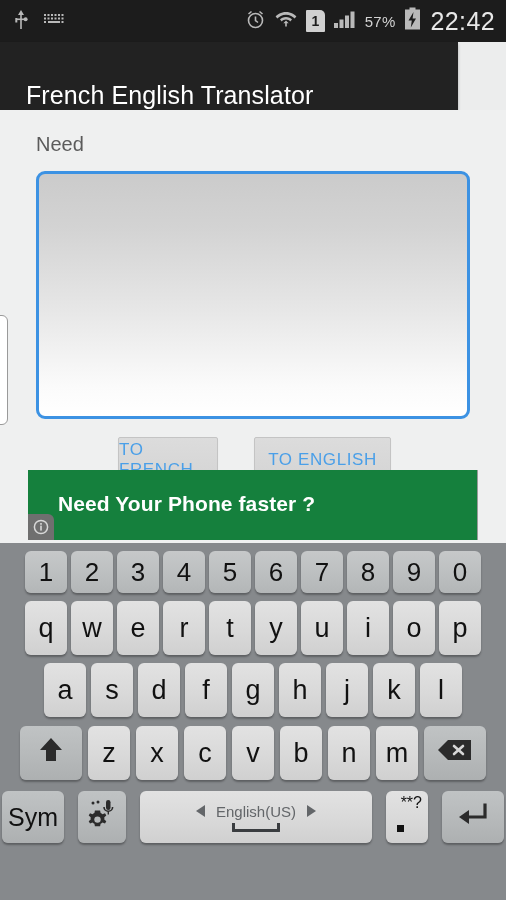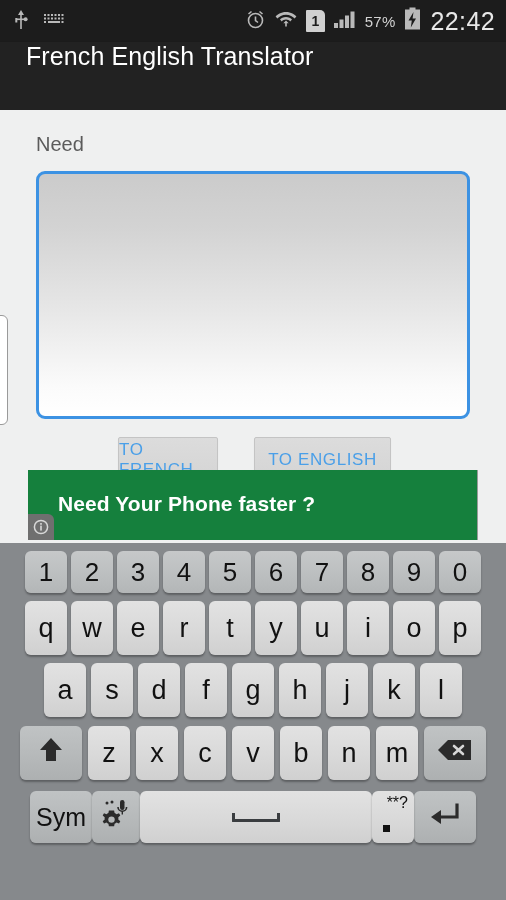--- a/index.html
+++ b/index.html
@@ -27,23 +27,23 @@
   .sb-clock { color: #e8e8e8; font-size: 25px; letter-spacing: .4px; font-weight: 400; }
   .sim-badge {
     width: 19px; height: 22px; background: #d0d0d0; color: #1c1c1c;
     font-size: 14px; font-weight: bold; display: flex;
     align-items: center; justify-content: center;
     border-radius: 1px 5px 1px 1px;
   }
 
   
   .titlebar {
-    position: absolute; top: 42px; left: 0; width: 506px; height: 68px;
+    position: absolute; top: 42px; left: 0; width: 458px; height: 68px;
     background: #222222;
-    display: flex; align-items: flex-start;
+    display: flex; align-items: flex-end;
     box-shadow: 0 2px 3px rgba(0,0,0,.28);
   }
   .titlebar .title {
     color: #ffffff; font-size: 25px; padding-left: 26px;
     font-weight: 400; letter-spacing: .1px;
   }
 
   
   .appbody {
     position: absolute; top: 110px; left: 0; width: 506px; height: 433px;
@@ -106,21 +106,21 @@
     position: absolute; left: 0; top: 543px;
     width: 506px; height: 357px;
     background: #86898c;
     padding-top: 6px;
   }
   .krow { display: flex; justify-content: center; align-items: center; }
   .krow.r1 { height: 46px; margin-bottom: 4px; gap: 4px; }
   .krow.r2 { height: 58px; margin-bottom: 4px; gap: 4px; }
   .krow.r3 { height: 58px; margin-bottom: 4px; gap: 5px; }
   .krow.r4 { height: 60px; margin-bottom: 5px; gap: 6px; }
-  .krow.r5 { height: 58px; gap: 0; }
+  .krow.r5 { height: 58px; gap: 14px; }
 
   .key {
     background: linear-gradient(to bottom, #e2e2e2 0%, #d9d9d9 55%, #d0d0d0 100%);
     border-radius: 6px;
     box-shadow: 0 2px 2px rgba(0,0,0,.30);
     display: flex; align-items: center; justify-content: center;
     color: #111111; font-size: 27px;
     font-family: "Liberation Sans", sans-serif;
     user-select: none;
   }
@@ -351,20 +351,25 @@
               <rect x="21" y="3" width="4.5" height="10" rx="2.2"></rect>
               <path d="M19 10 a4.3 4.3 0 0 0 8.6 0" fill="none" stroke="#2b2b2b" stroke-width="1.6"></path>
               <rect x="22.6" y="14" width="1.4" height="3.5"></rect>
               <path d="M12.5 13.5 l2.6 0 l.5 2.6 a6 6 0 0 1 1.9 1.1 l2.5-.9 l1.3 2.3 l-2 1.7 a6 6 0 0 1 0 2.2 l2 1.7 l-1.3 2.3 l-2.5-.9 a6 6 0 0 1-1.9 1.1 l-.5 2.6 l-2.6 0 l-2.6 0 l-.5-2.6 a6 6 0 0 1-1.9-1.1 l-2.5 .9 l-1.3-2.3 l2-1.7 a6 6 0 0 1 0-2.2 l-2-1.7 l1.3-2.3 l2.5 .9 a6 6 0 0 1 1.9-1.1 l.5-2.6 Z"></path>
               <circle cx="12.5" cy="22.6" r="3.2" fill="#b6b9ba"></circle>
             </g>
           </svg>
         </span>
       </div>
       <div class="key space">
+        <div class="space-lang">
+          <span class="tri l"></span>
+          <span>English(US)</span>
+          <span class="tri r"></span>
+        </div>
         <div class="space-glyph"></div>
       </div>
       <div class="key period">
         <span class="period-top">**?</span>
         <span class="period-dot"></span>
       </div>
       <div class="key enter dark">
         <span>
           <svg width="32" height="28" viewBox="0 0 32 28">
             <g fill="none" stroke="#2b2b2b" stroke-width="3.2" stroke-linecap="square">

